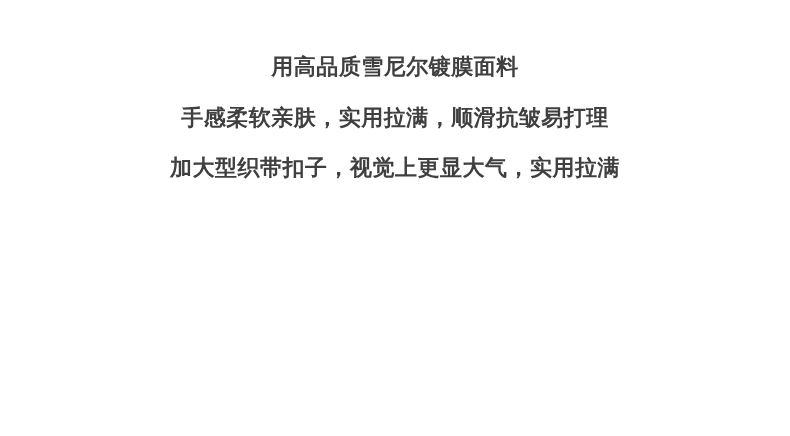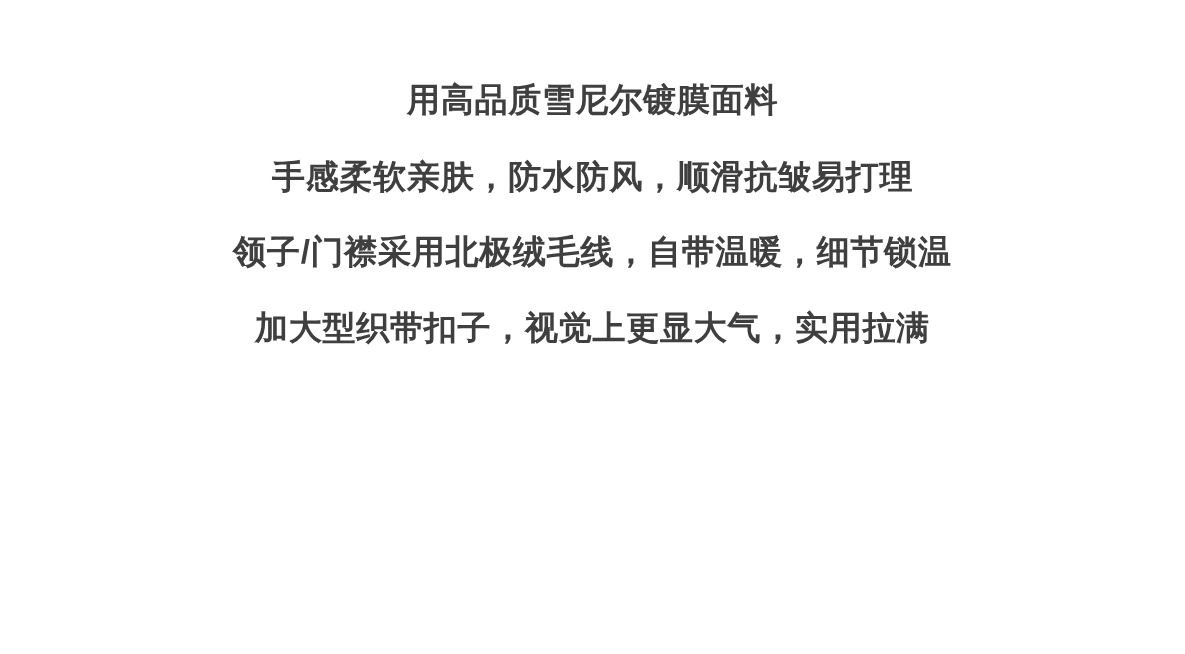--- a/index.html
+++ b/index.html
@@ -25,16 +25,15 @@
     letter-spacing: 0.5px;
     color: #3f3f3f;
     white-space: nowrap;
   }
 </style>
 </head>
 <body>
 
 <div class="desc-block">
   <div class="desc-line">用高品质雪尼尔镀膜面料</div>
-  <div class="desc-line">手感柔软亲肤，防水防风，顺滑抗皱易打理</div>
-  <div class="desc-line">领子/门襟采用北极绒毛线，自带温暖，细节锁温</div>
+  <div class="desc-line">手感柔软亲肤，实用拉满，顺滑抗皱易打理</div>
   <div class="desc-line">加大型织带扣子，视觉上更显大气，实用拉满</div>
 </div>
 
 </body></html>

